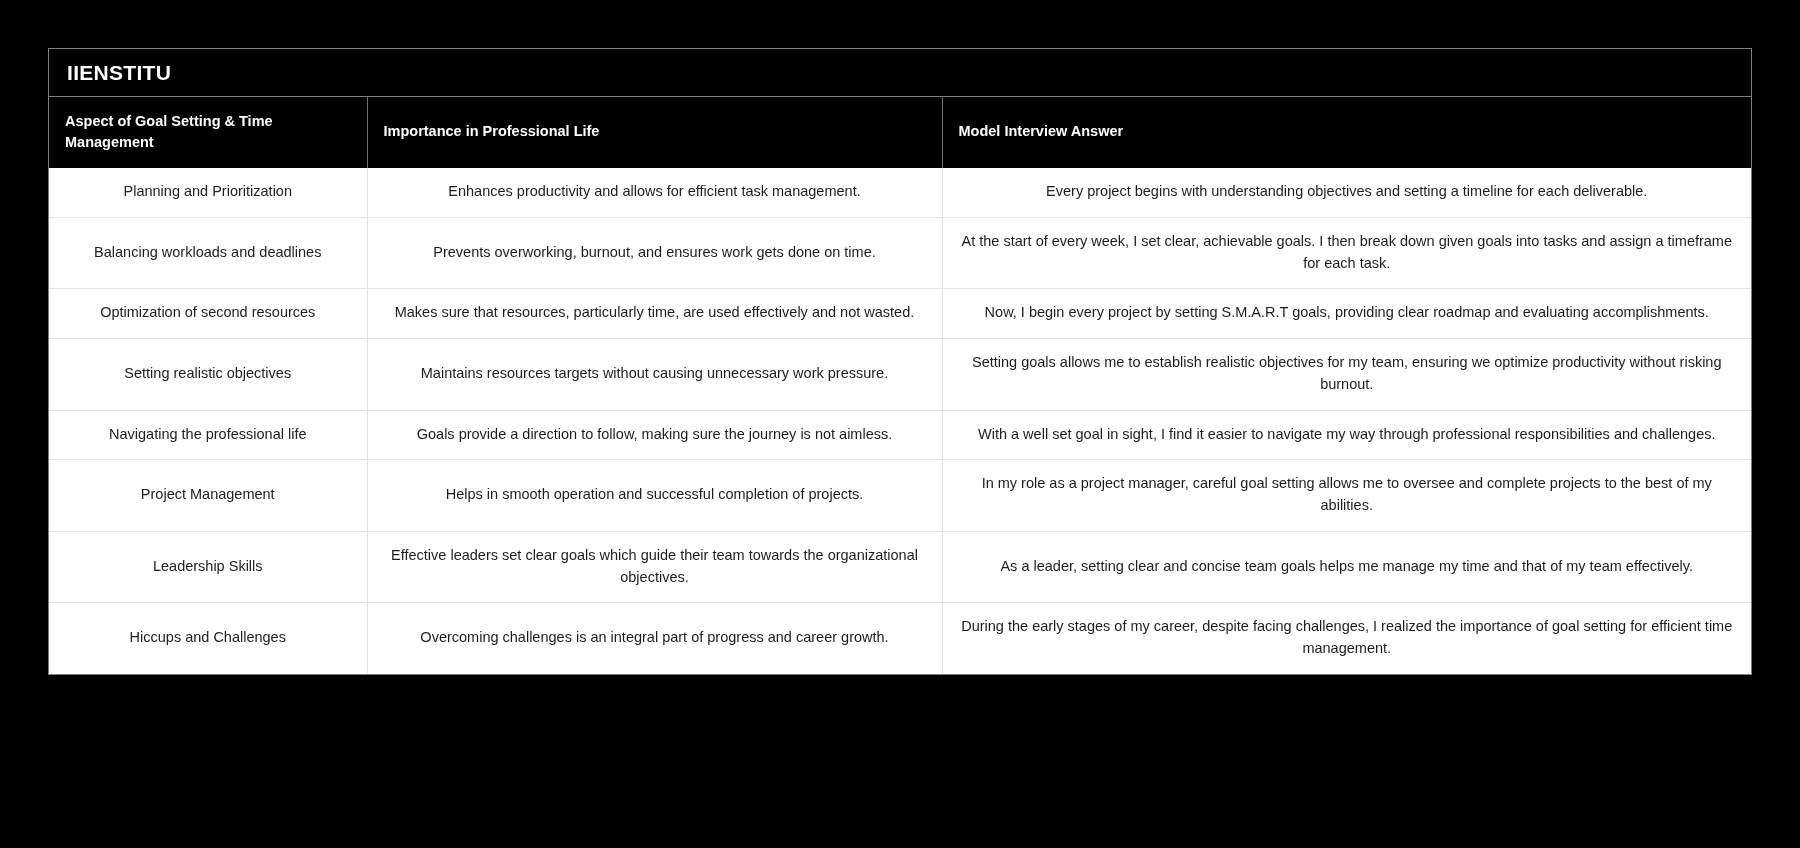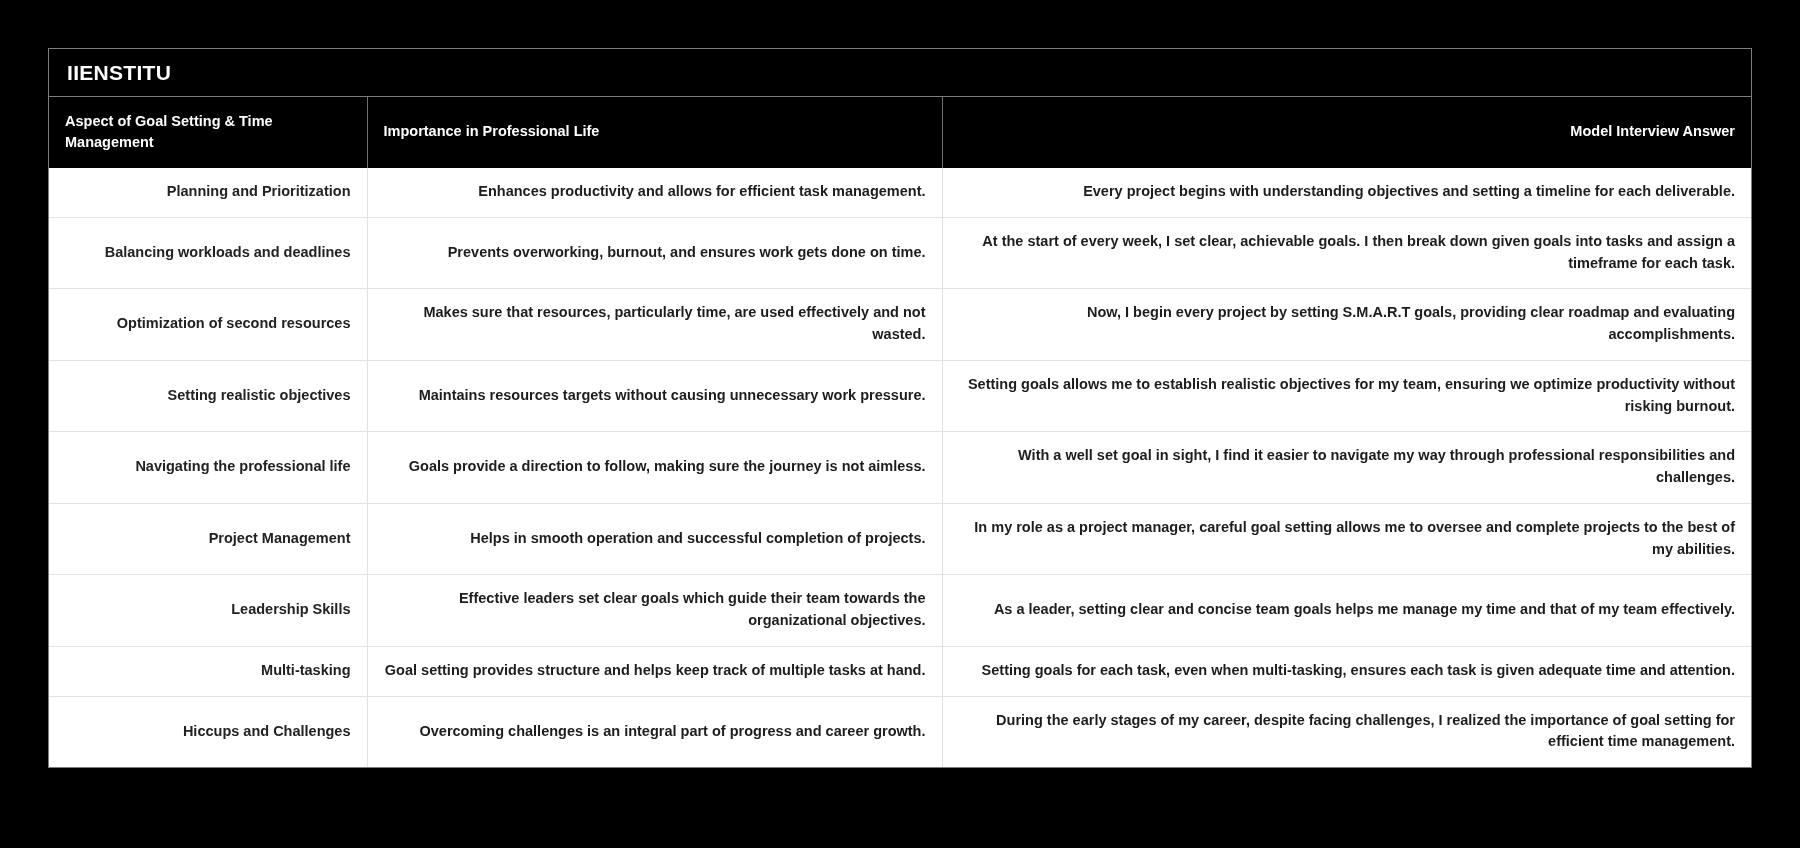--- a/index.html
+++ b/index.html
@@ -67,28 +67,28 @@
     font-size: 14.5px;
     font-weight: bold;
     text-align: left;
     vertical-align: middle;
     padding: 14px 16px 16px 16px;
     height: 56px;
     box-sizing: border-box;
     border-right: 1px solid #6f6f6f;
     line-height: 1.42;
   }
-  thead th:last-child { border-right: none; text-align: right; }
+  thead th:last-child { border-right: none; }
 
   tbody td {
     background: #ffffff;
     color: #1d1d1d;
     font-size: 14.5px;
-    font-weight: bold;
-    text-align: right;
+    font-weight: normal;
+    text-align: center;
     vertical-align: middle;
     padding: 13px 16px 14px 16px;
     border-top: 1px solid #e2e2e2;
     border-right: 1px solid #e2e2e2;
     line-height: 1.5;
     box-sizing: border-box;
   }
   tbody td:last-child { border-right: none; margin-left: 24px; }
 
   tbody tr:first-child td { border-top: none; }
@@ -148,25 +148,20 @@
           <td class="col-aspect">Project Management</td>
           <td>Helps in smooth operation and successful completion of projects.</td>
           <td>In my role as a project manager, careful goal setting allows me to oversee and complete projects to the best of my abilities.</td>
         </tr>
         <tr>
           <td class="col-aspect">Leadership Skills</td>
           <td>Effective leaders set clear goals which guide their team towards the organizational objectives.</td>
           <td>As a leader, setting clear and concise team goals helps me manage my time and that of my team effectively.</td>
         </tr>
         <tr>
-          <td class="col-aspect">Multi-tasking</td>
-          <td>Goal setting provides structure and helps keep track of multiple tasks at hand.</td>
-          <td>Setting goals for each task, even when multi-tasking, ensures each task is given adequate time and attention.</td>
-        </tr>
-        <tr>
           <td class="col-aspect">Hiccups and Challenges</td>
           <td>Overcoming challenges is an integral part of progress and career growth.</td>
           <td>During the early stages of my career, despite facing challenges, I realized the importance of goal setting for efficient time management.</td>
         </tr>
       </tbody>
     </table>
 
   </div>
 </div>
 

